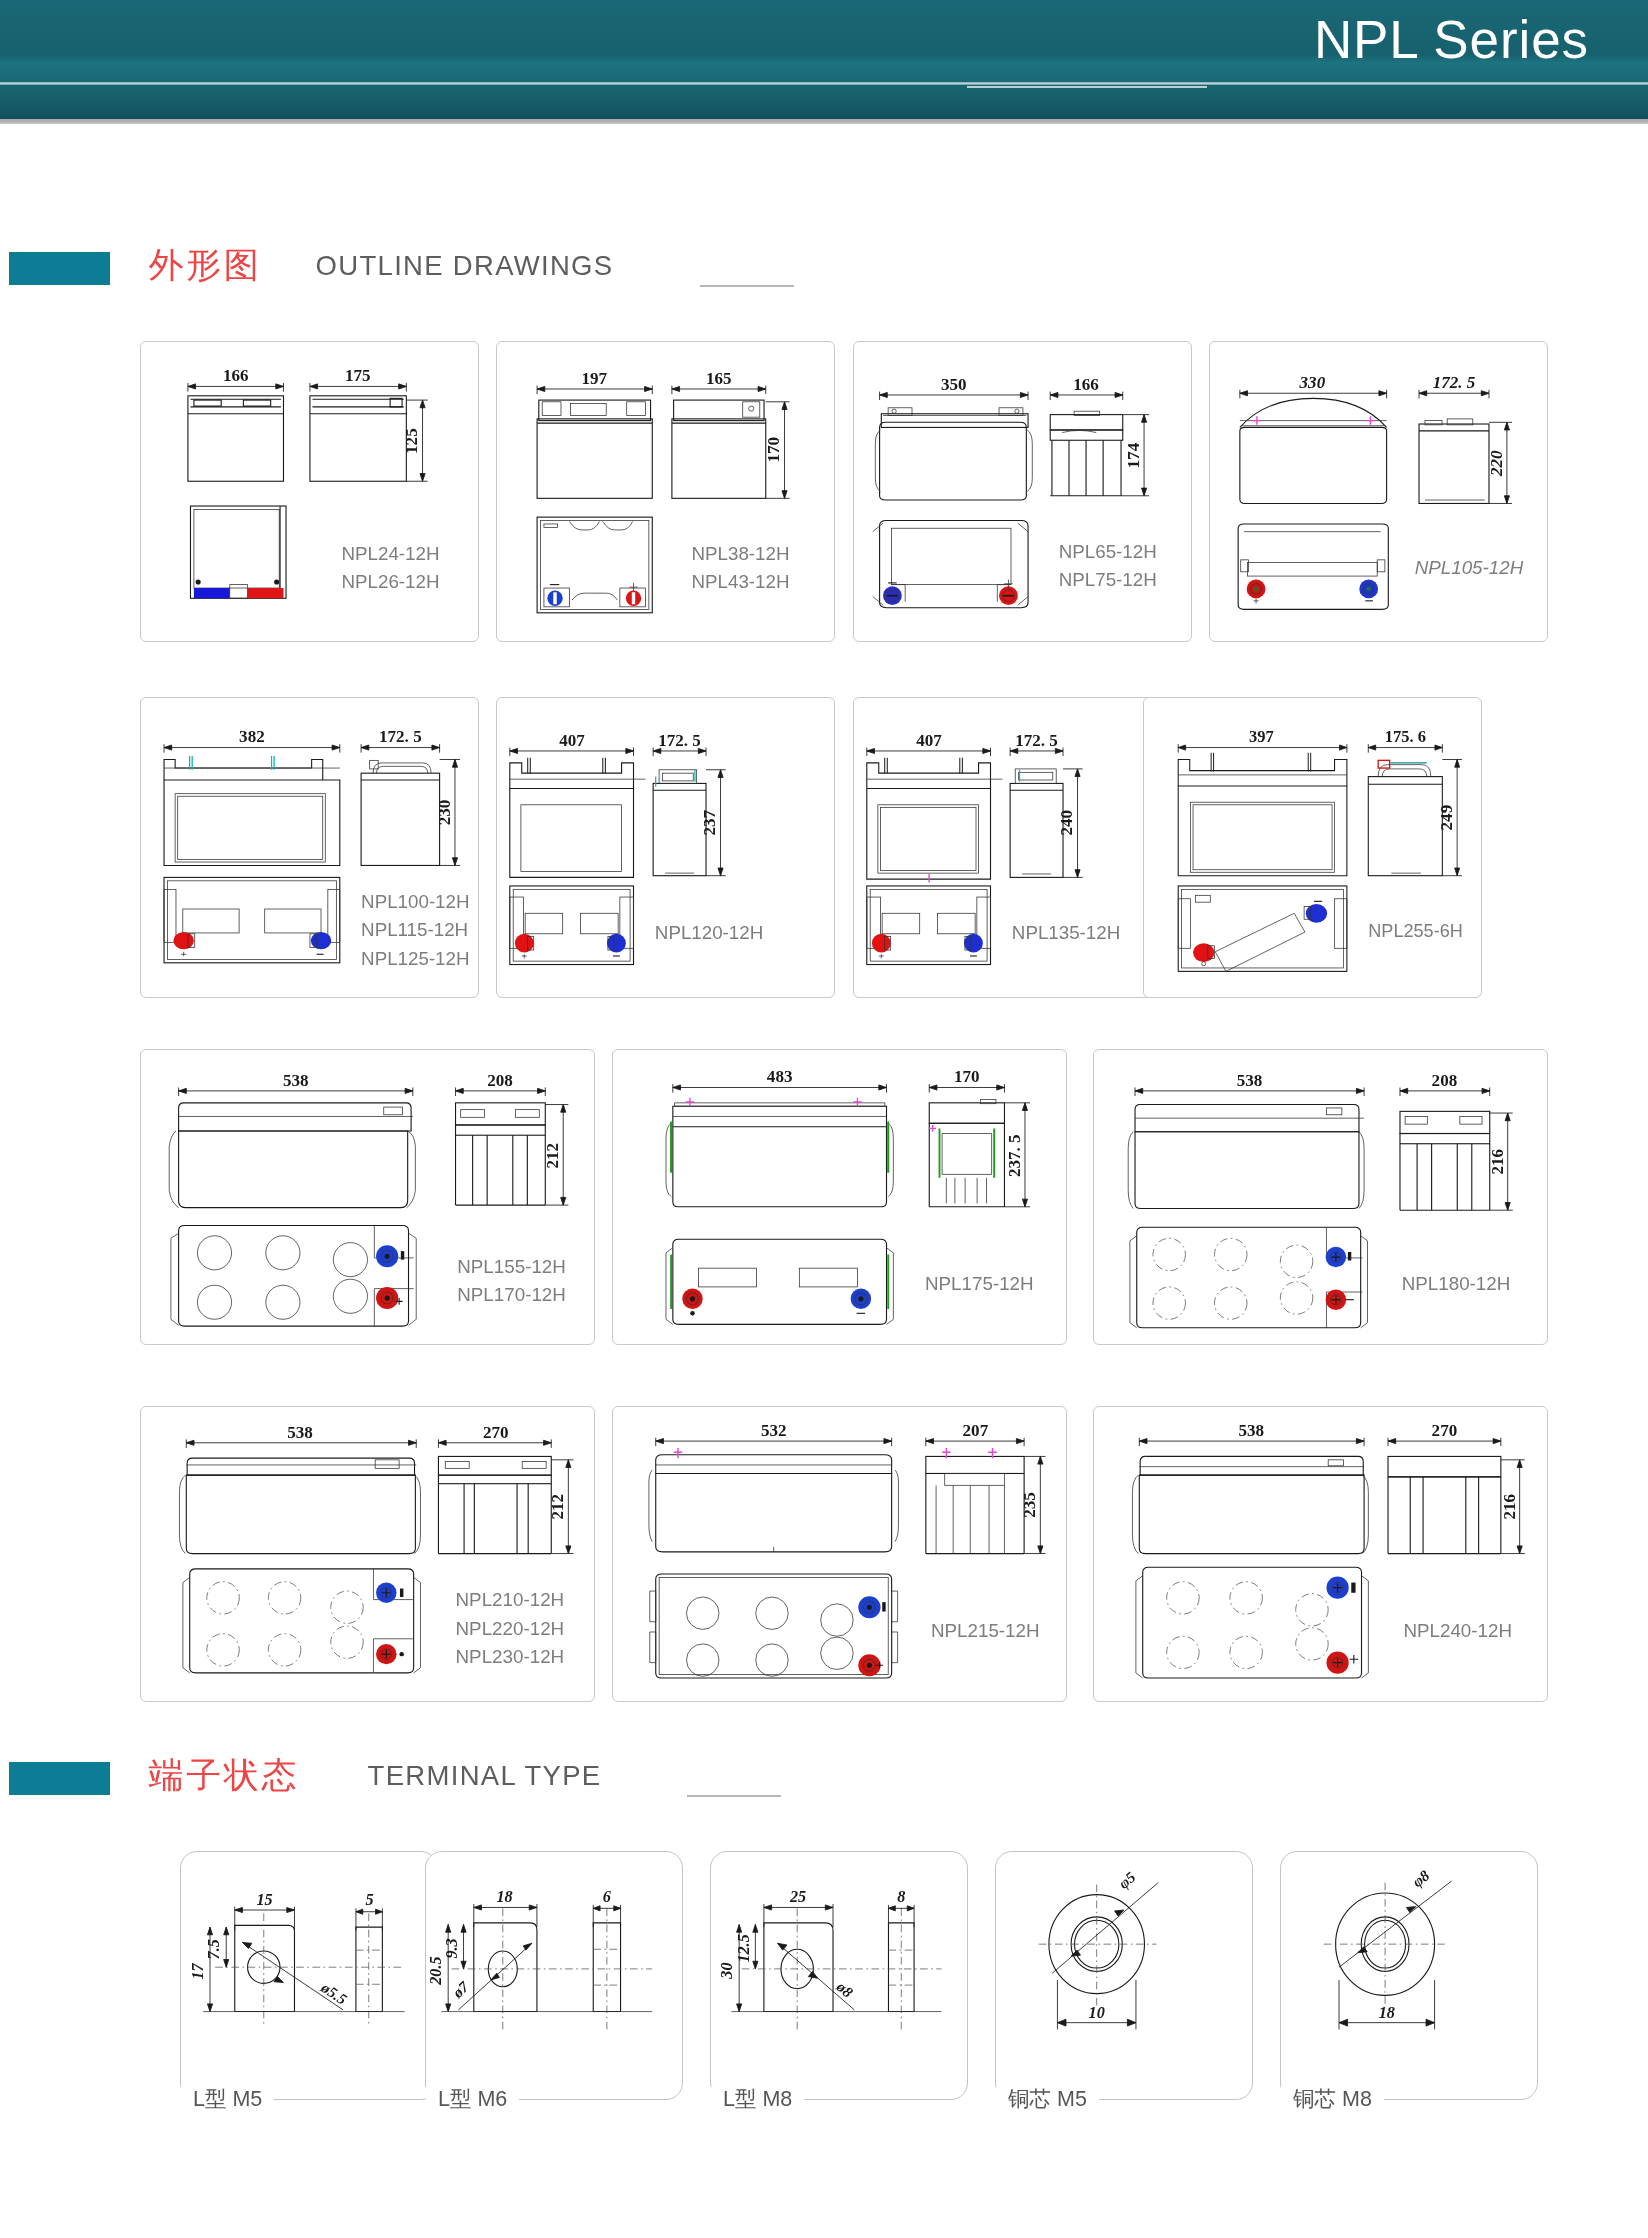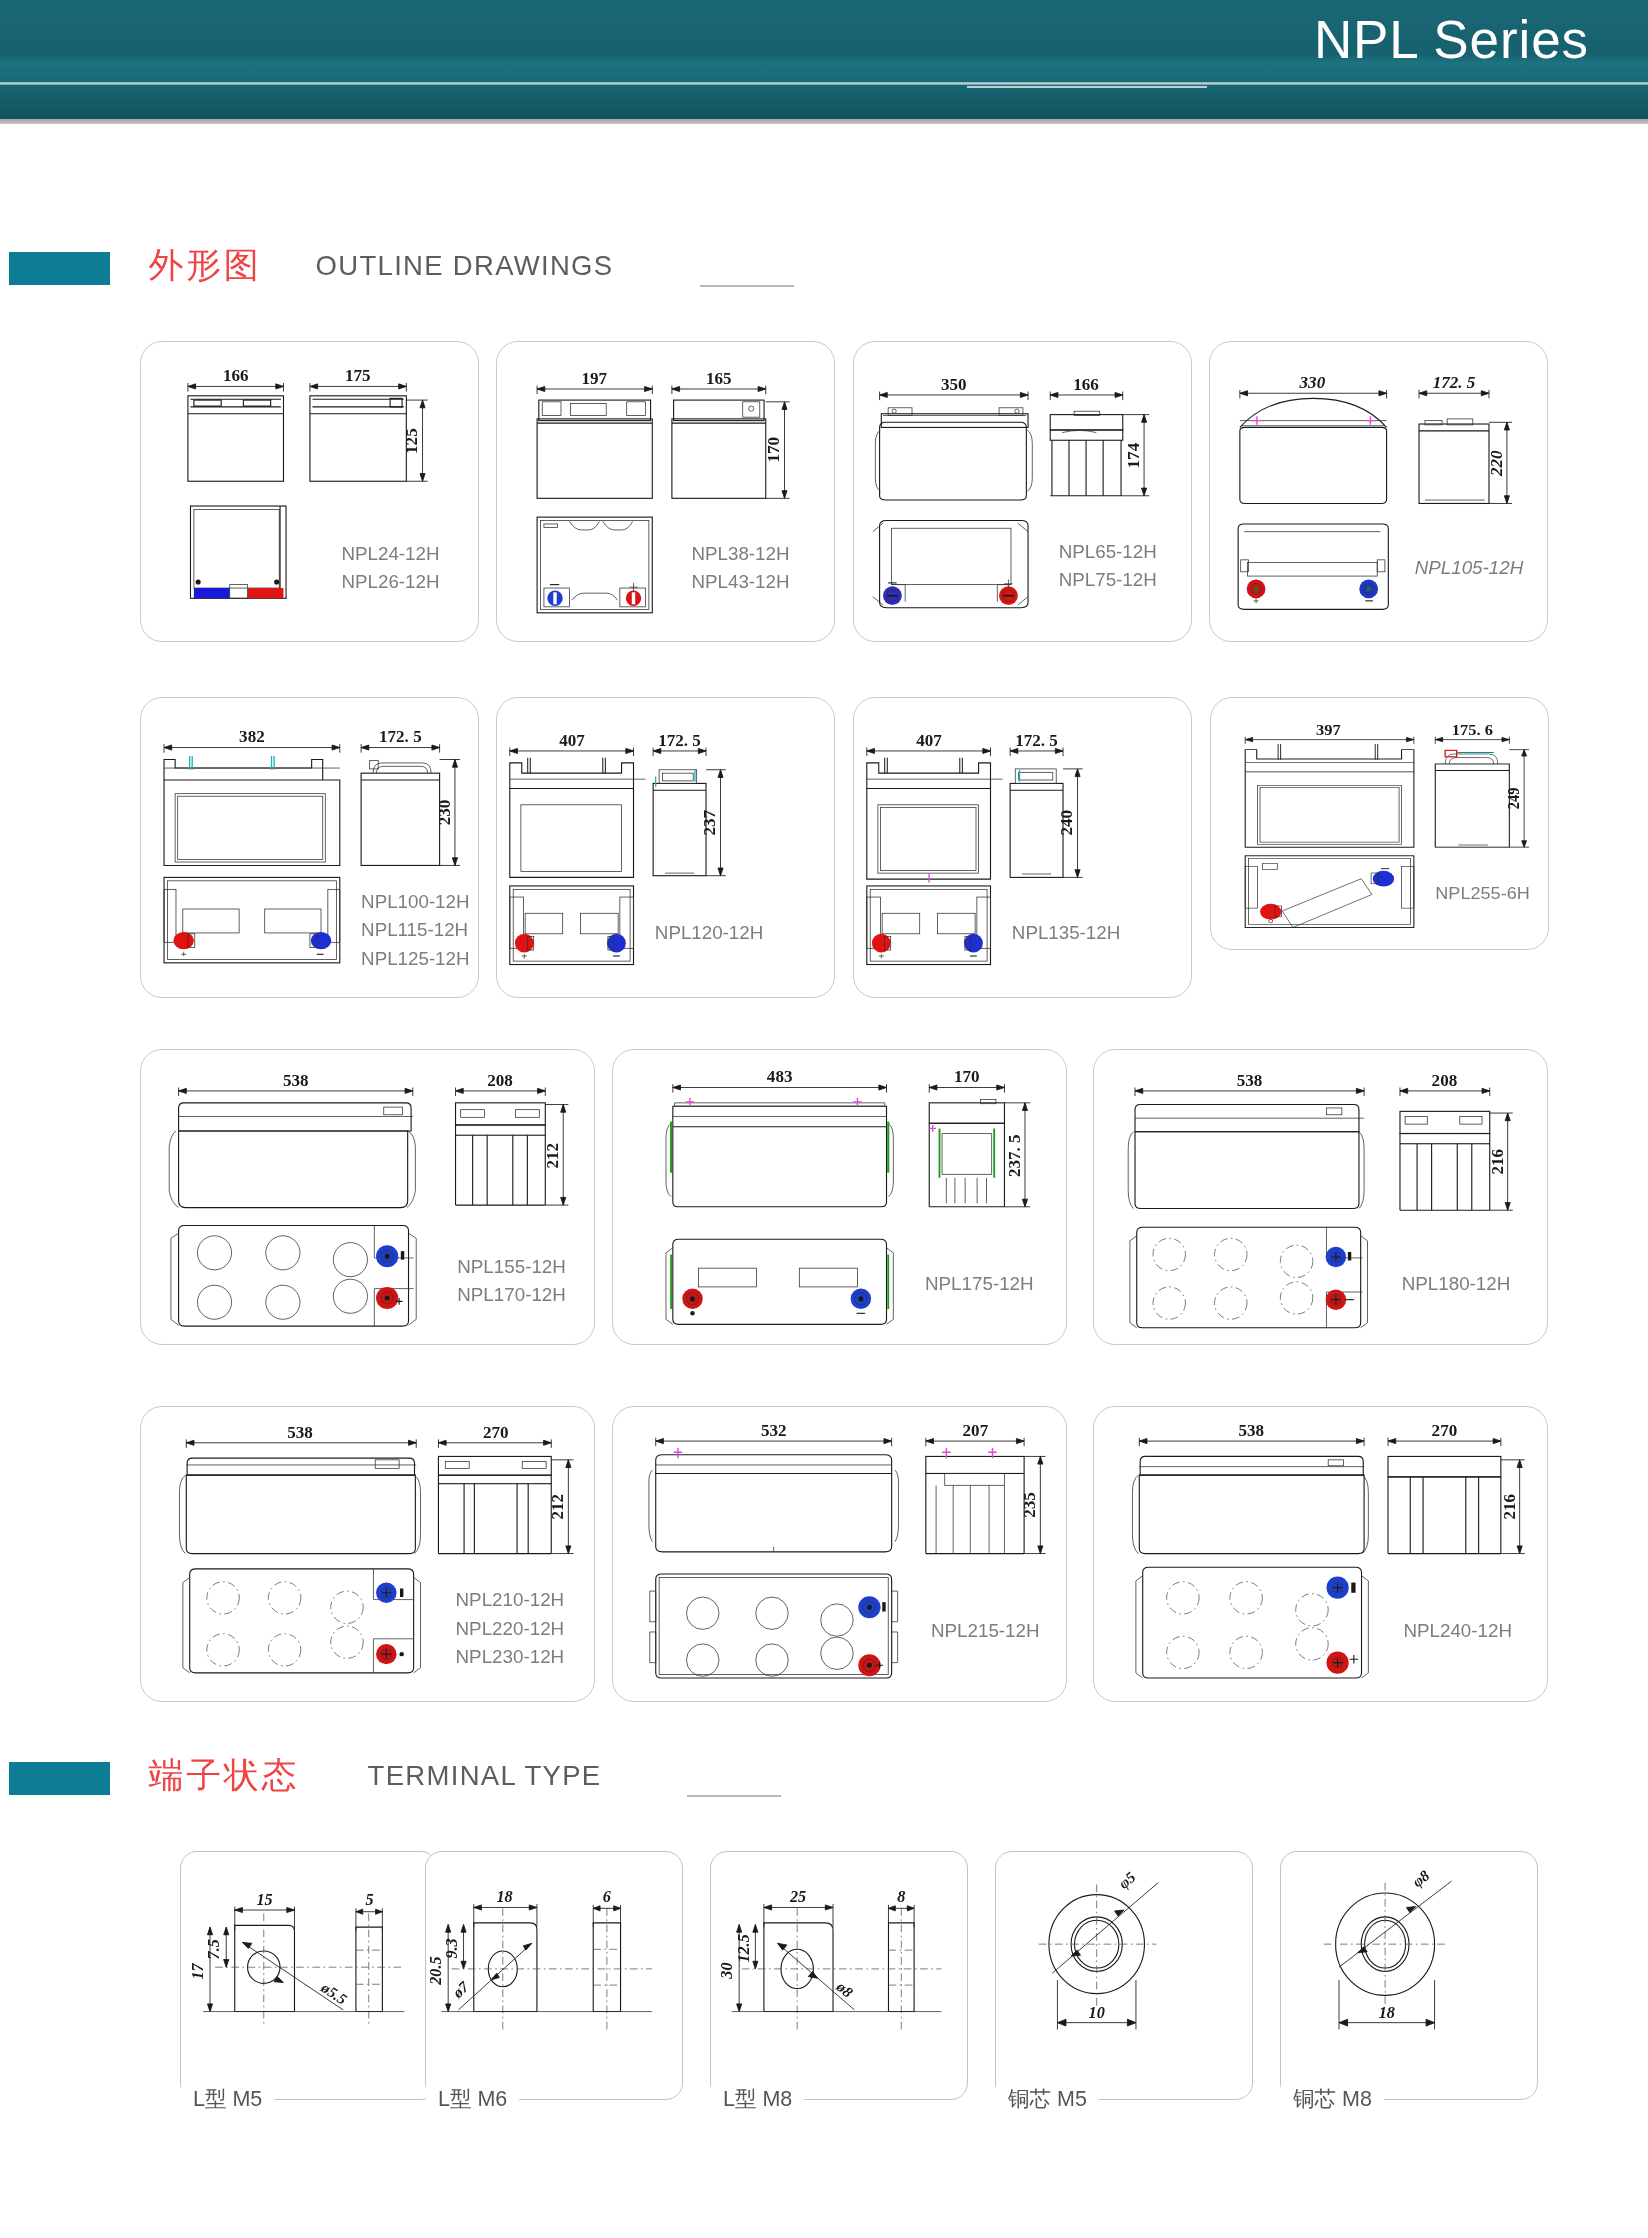--- a/index.html
+++ b/index.html
@@ -57,21 +57,21 @@
     white-space: nowrap;
   }
   .sec-rule {
     position: absolute; top: 43px; height: 1.7px; background: #b7b7b7;
   }
 
   
   .panel {
     position: absolute;
     border: 1.7px solid #c9c9c9;
-    border-radius: 22px;
+    border-radius: 6px;
     background: #ffffff;
   }
   .panel svg { display: block; width: 100%; height: 100%; }
 
   .dimtxt { font-family: "Liberation Serif", "DejaVu Serif", serif; font-weight: bold; fill: #1a1a1a; }
   .partname { font-family: "Liberation Sans", "DejaVu Sans", sans-serif; fill: #7d7d7d; }
 
   .ln { stroke: #1a1a1a; stroke-width: 1.3; fill: none; }
   .ln-thin { stroke: #333; stroke-width: 0.9; fill: none; }
   .dim { stroke: #1a1a1a; stroke-width: 1; fill: none; }
@@ -534,21 +534,21 @@
     <rect x="36" y="279" width="7" height="16" fill="#fff" class="ln-thin"></rect>
     <ellipse cx="140" cy="287" rx="11" ry="11" fill="#1d2fd0"></ellipse>
     <rect x="130" y="279" width="7" height="16" fill="#fff" class="ln-thin"></rect>
     <path d="M32 300 v5 M29 302 h6" class="ln-thin"></path>
     <path d="M136 302 h8" class="ln"></path>
 
     <text class="partname" x="185" y="282" font-size="22">NPL135-12H</text>
   </svg>
 </div>
 
-<div class="panel" style="left:1210px; top:697px; width:339px; height:253px;padding-left:12px;">
+<div class="panel" style="left:1143px; top:697px; width:339px; height:301px;padding-left:12px;">
   <svg viewBox="0 0 395 350" preserveAspectRatio="none">
     <g class="ln">
       <path d="M27 103 H232 V208 H27 Z"></path>
       <path d="M27 103 V72 h14 v13 h176 v-13 h15 v31"></path>
       <path d="M27 90 H232" class="ln-thin"></path>
       <rect x="42" y="122" width="175" height="82" class="ln-thin"></rect>
       <rect x="45" y="125" width="169" height="76" class="ln-thin"></rect>
     </g>
     <path d="M67 64 v22 M70 64 v22" stroke="#1a1a1a" stroke-width="1.2"></path>
     <path d="M185 64 v22 M188 64 v22" stroke="#1a1a1a" stroke-width="1.2"></path>

